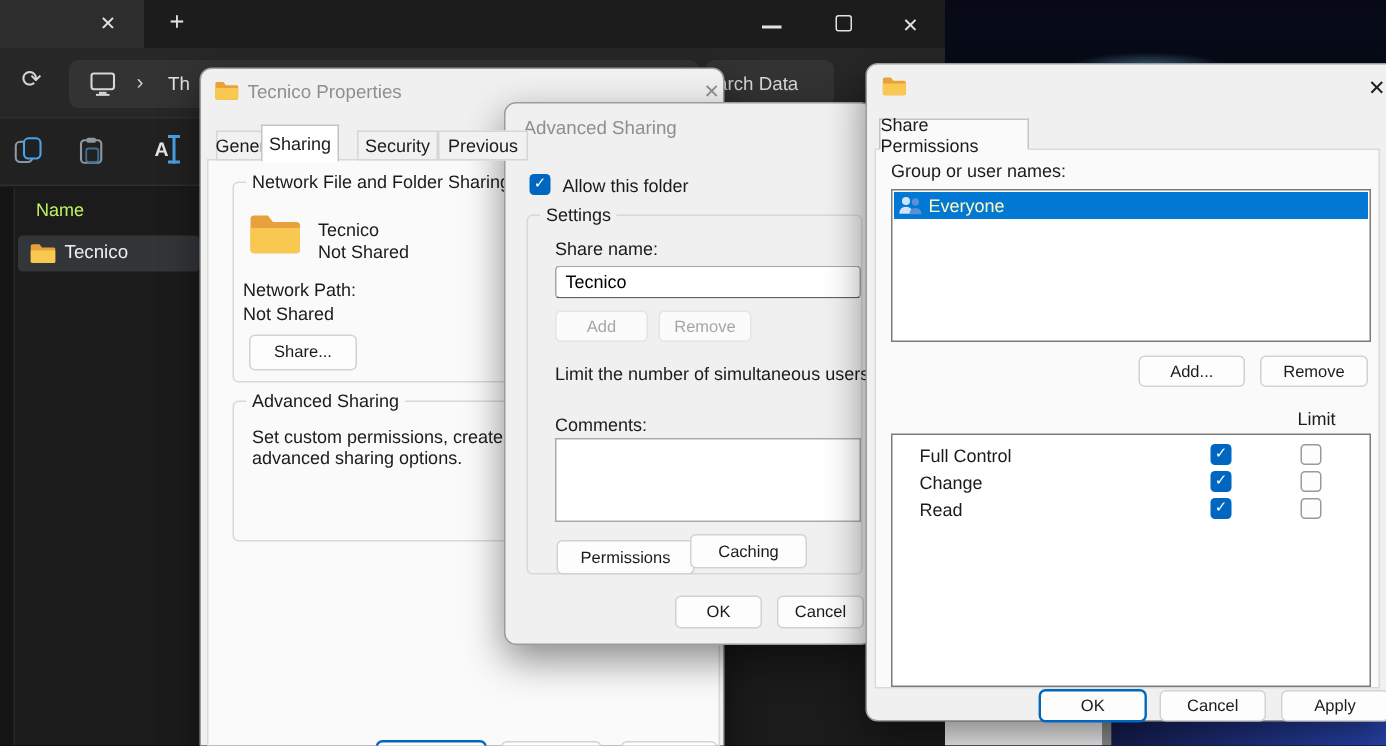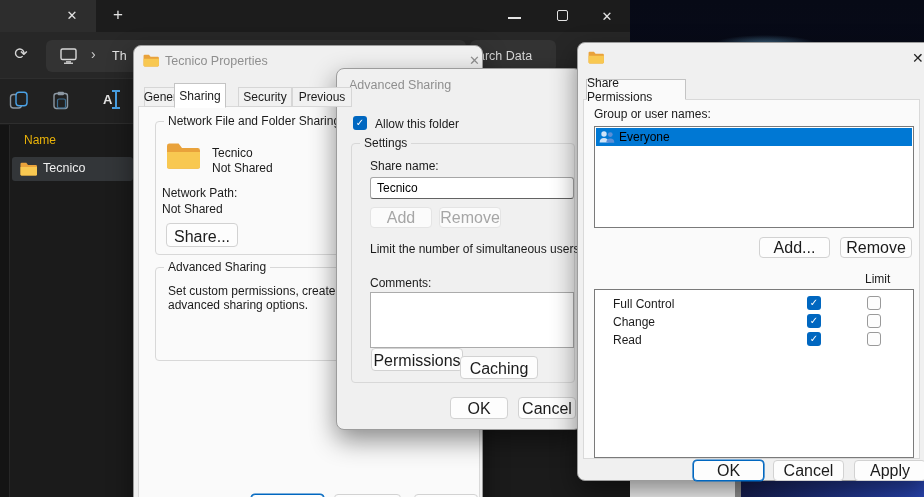--- a/index.html
+++ b/index.html
@@ -19,31 +19,31 @@
   .rail{left:0;top:125px;width:10px;height:372px;background:#141414;border-right:1px solid #272727}
   .filerow-label{color:#efefef;font-size:12.5px}
   
   .dlg{background:#f0f0f0;border:1px solid #9c9c9c;box-shadow:0 10px 26px rgba(0,0,0,.45)}
   .dtitle{font-size:12.5px}
   .page{background:#fafafa;border:1px solid #d9d9d9}
   .gb{border:1px solid #d8d8d8;border-radius:4px}
   .gb-lbl{position:absolute;top:-8px;left:8px;padding:0 4px;line-height:14px}
   .on-white{background:#fafafa}
   .on-gray{background:#f0f0f0}
-  .btn{background:#fdfdfd;border:1px solid #d2d2d2;border-radius:4px;display:flex;align-items:flex-end;justify-content:center;color:#1b1b1b;font-size:16px}
+  .btn{background:#fdfdfd;border:1px solid #d2d2d2;border-radius:4px;display:flex;align-items:center;justify-content:center;color:#1b1b1b;font-size:11px}
   .btn.default{border-color:#0067c0;box-shadow:0 0 0 .6px #0067c0}
   .btn.disabled{color:#a6a6a6;border-color:#e4e4e4;background:#fbfbfb}
   .ptab{border:1px solid #d6d6d6;background:#f1f1f1;display:flex;align-items:center;justify-content:center;z-index:2}
   .ptab.active{background:#ffffff;border-color:#c4c4c4;border-bottom-color:#ffffff;z-index:3}
   .cb{width:14px;height:14px;border-radius:3px;display:flex;align-items:center;justify-content:center}
   .cb.on{background:#0067c0;color:#fff;font-size:10px;line-height:10px}
   .cb.off{background:#fdfdfd;border:1px solid #9a9a9a}
   .inputbox{background:#fff;border:1px solid #a6a6a6;border-bottom:1.5px solid #626262;border-radius:3px}
   .listbox{background:#fff;border:1px solid #7a7a7a}
-  .seltext{color:#000000}
+  .seltext{color:#fef9c3}
   .graytitle{color:#8f8f8f}
 </style>
 </head>
 <body>
 
 <div class="abs" style="left:630px;top:0;width:294px;height:497px;background:linear-gradient(180deg,#070a16 0%,#0a0e24 62%,#15205c 88%,#24399c 100%)"></div>
 <div class="abs" style="left:690px;top:28px;width:150px;height:28px;background:radial-gradient(ellipse 50% 50% at 50% 60%,rgba(120,200,245,.5),rgba(120,200,245,0) 70%)"></div>
 <div class="abs" style="left:630px;top:481px;width:105px;height:16px;background:#f2f2f2"></div>
 <div class="abs" style="left:735px;top:481px;width:6px;height:16px;background:#8e8e8e"></div>
 <div class="abs" style="left:741px;top:481px;width:183px;height:16px;background:linear-gradient(90deg,#151d4e,#2946b4)"></div>
@@ -96,21 +96,21 @@
     <span class="abs" style="left:103px;top:11px;width:20px;height:20px">
       <span style="position:absolute;left:0;top:2px;color:#e4e4e4;font-size:13px;font-weight:bold">A</span>
       <span style="position:absolute;left:12px;top:0;width:1.6px;height:19px;background:#4aa3e8"></span>
       <span style="position:absolute;left:9px;top:0;width:8px;height:1.6px;background:#4aa3e8"></span>
       <span style="position:absolute;left:9px;top:17.4px;width:8px;height:1.6px;background:#4aa3e8"></span>
     </span>
   </div>
 
   <div class="abs listarea">
     <div class="abs rail" style="top:0"></div>
-    <span class="abs" style="left:24px;top:8px;color:#eab308">Name</span>
+    <span class="abs" style="left:24px;top:8px;color:#bef264">Name</span>
 
     <div class="abs" style="left:12px;top:32px;width:121px;height:24px;background:#333639;border-radius:3px">
       <span class="abs" style="left:8px;top:5px">
         <svg width="17" height="14" viewBox="0 0 17 14">
           <path d="M0.5 2 q0-1.2 1.2-1.2 h4.6 l1.7 2.2 h7.8 q1.2 0 1.2 1.2 v8 q0 1.2-1.2 1.2 h-14.1 q-1.2 0-1.2-1.2 z" fill="#e9a23b"></path>
           <path d="M0.5 5 h16.5 v7.2 q0 1.2-1.2 1.2 h-14.1 q-1.2 0-1.2-1.2 z" fill="#f8c851"></path>
         </svg>
       </span>
       <span class="abs filerow-label" style="left:31px;top:4px">Tecnico</span>
     </div>
@@ -186,21 +186,21 @@
     <input class="abs inputbox" style="left: 18px; top: 33px; width: 204px; height: 22px; padding: 0px 6px; font: 12px &quot;Liberation Sans&quot;, sans-serif;" value="Tecnico">
     <div class="abs btn disabled" style="left:18px;top:63px;width:62px;height:21px">
         <span>Add</span>
       </div>
     <div class="abs btn disabled" style="left:87px;top:63px;width:62px;height:21px">
         <span>Remove</span>
       </div>
     <span class="abs nowrap" style="left:18px;top:98px">Limit the number of simultaneous users to:</span>
     <span class="abs" style="left:18px;top:132px">Comments:</span>
     <textarea class="abs" style="left: 18px; top: 148px; width: 204px; height: 56px; background: rgb(255, 255, 255); border: 1px solid rgb(171, 171, 171); resize: none; font: 12px &quot;Liberation Sans&quot;, sans-serif;"></textarea>
-    <div class="abs btn" style="left:19px;top:204px;width:92px;height:23px">
+    <div class="abs btn" style="left:19px;top:216px;width:92px;height:23px">
         <span>Permissions</span>
       </div>
     <div class="abs btn" style="left:108px;top:212px;width:78px;height:23px">
         <span>Caching</span>
       </div>
   </div>
 
   <div class="abs btn" style="left:113px;top:328px;width:58px;height:22px">
       <span>OK</span>
     </div>

